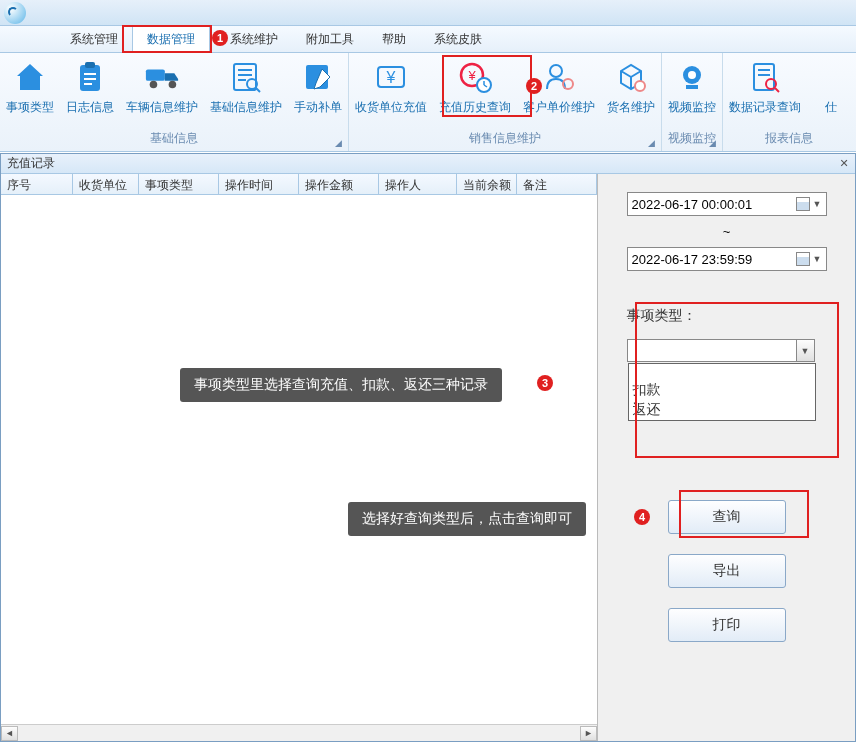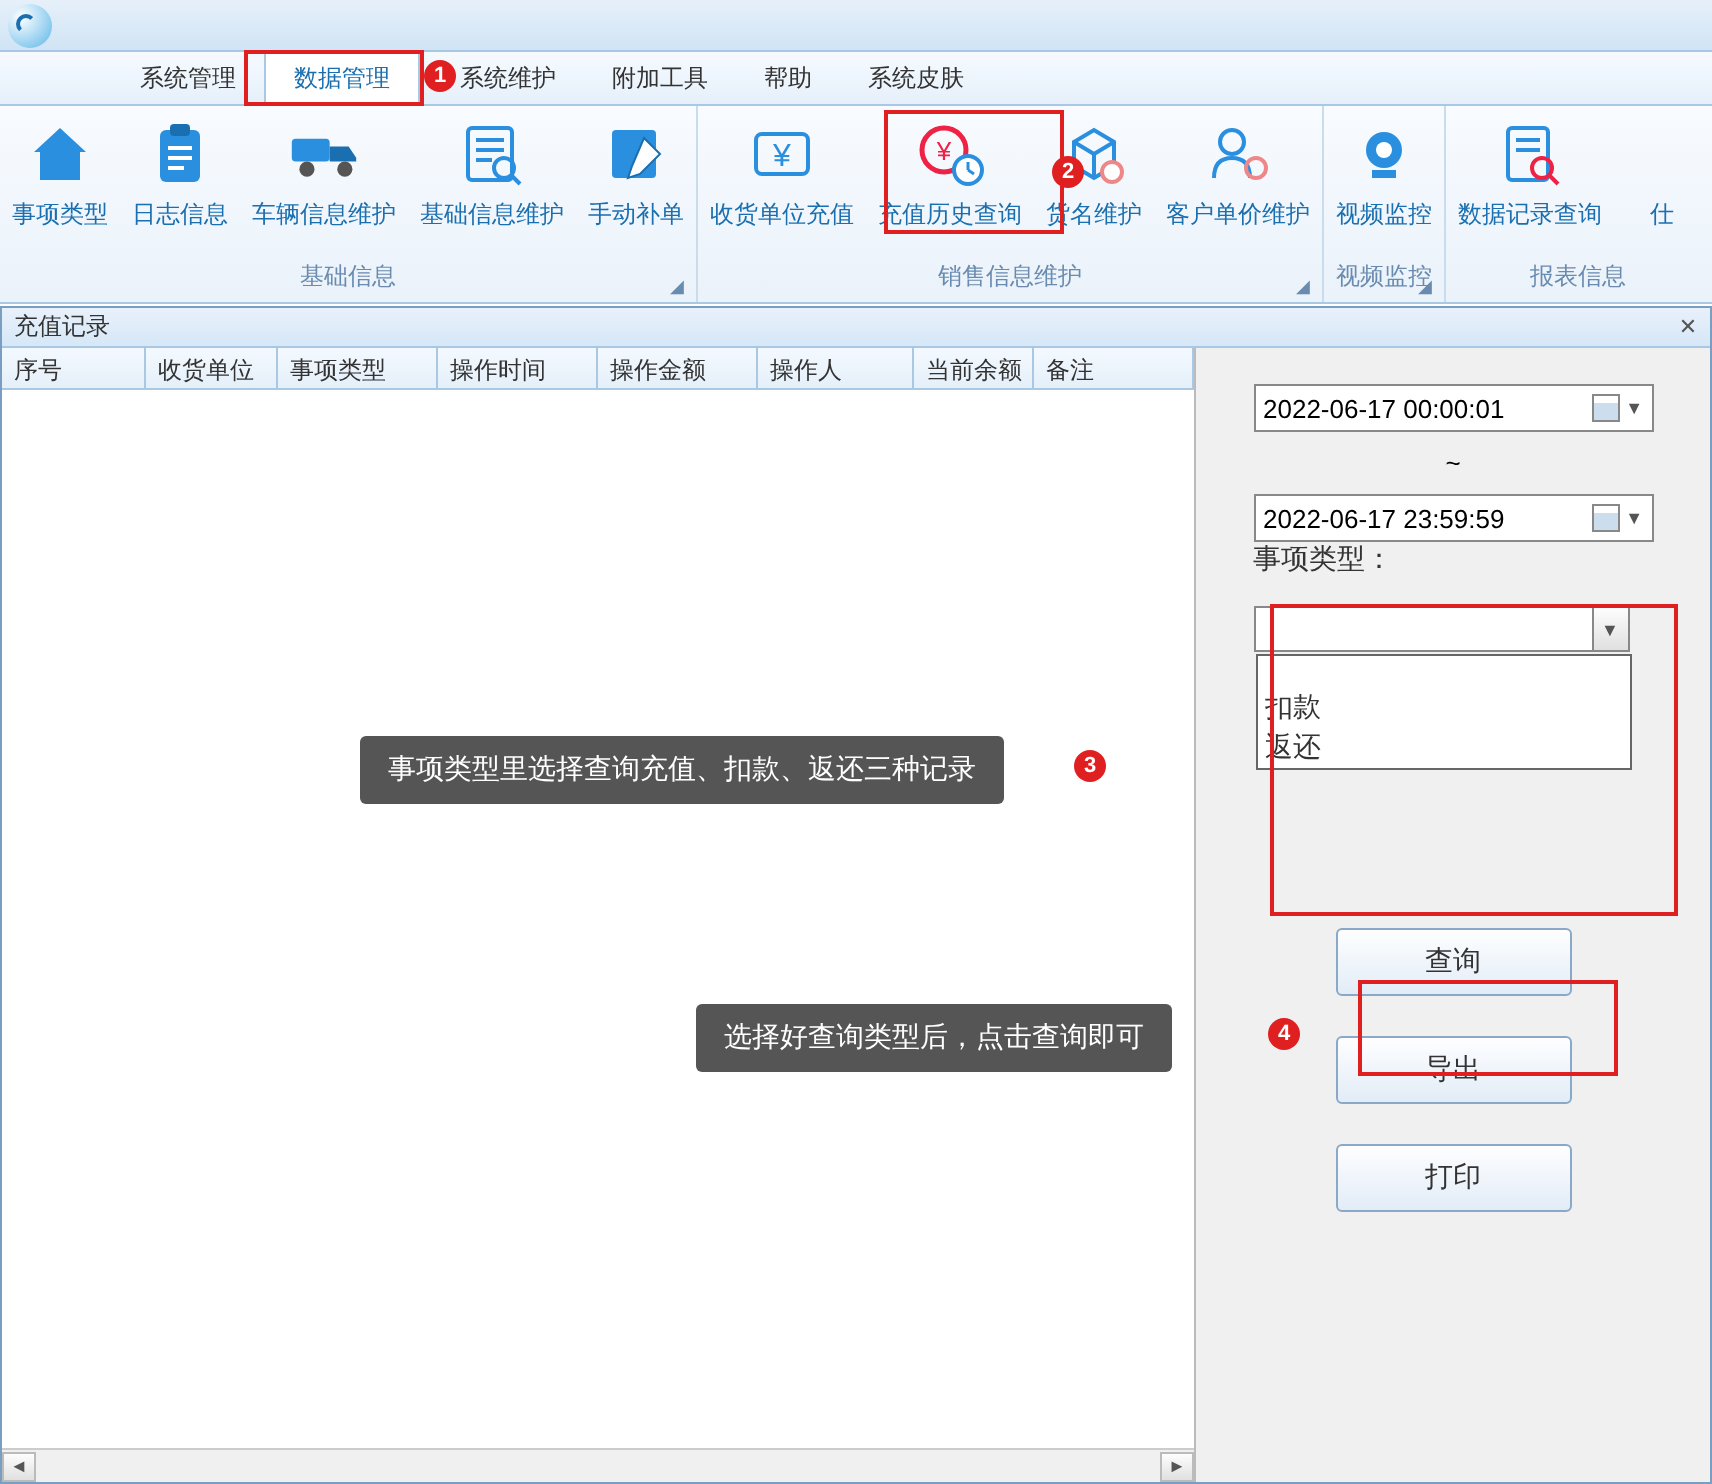--- a/index.html
+++ b/index.html
@@ -253,20 +253,21 @@
       margin-left: 3px;
       font-size: 9px;
       color: #555;
     }
     .tilde {
       margin: 8px 0;
       font-size: 13px;
     }
     .type-group {
       width: 200px;
+      margin-top: 36px;
       position: relative;
     }
     .type-label {
       font-size: 14px;
       color: #333;
       margin-bottom: 14px;
       display: block;
     }
     .combo {
       width: 188px;
@@ -430,38 +431,38 @@
               <circle cx="26" cy="24" r="7" fill="#fff" stroke="#2b8fe0" stroke-width="2"></circle>
               <line x1="26" y1="24" x2="26" y2="20" stroke="#2b8fe0" stroke-width="1.5"></line>
               <line x1="26" y1="24" x2="29" y2="26" stroke="#2b8fe0" stroke-width="1.5"></line>
             </svg>
           </div>
         <span class="ribbon-label">充值历史查询</span>
       </div>
       <div class="ribbon-btn">
         <div class="ribbon-icon">
             <svg width="32" height="32" viewBox="0 0 32 32">
+              <circle cx="13" cy="10" r="6" fill="none" stroke="#2b8fe0" stroke-width="2"></circle>
+              <path d="M4 28 Q4 18 13 18 Q22 18 22 28" fill="none" stroke="#2b8fe0" stroke-width="2"></path>
+              <circle cx="25" cy="23" r="5" fill="none" stroke="#e88" stroke-width="2"></circle>
+            </svg>
+          </div>
+        <span class="ribbon-label">客户单价维护</span>
+      </div>
+      <div class="ribbon-btn">
+        <div class="ribbon-icon">
+            <svg width="32" height="32" viewBox="0 0 32 32">
               <path d="M6 10 L16 4 L26 10 L26 22 L16 28 L6 22 Z" fill="none" stroke="#2b8fe0" stroke-width="2"></path>
               <line x1="6" y1="10" x2="16" y2="16" stroke="#2b8fe0" stroke-width="2"></line>
               <line x1="26" y1="10" x2="16" y2="16" stroke="#2b8fe0" stroke-width="2"></line>
               <line x1="16" y1="16" x2="16" y2="28" stroke="#2b8fe0" stroke-width="2"></line>
               <circle cx="25" cy="25" r="5" fill="#fff" stroke="#e88" stroke-width="2"></circle>
             </svg>
           </div>
         <span class="ribbon-label">货名维护</span>
-      </div>
-      <div class="ribbon-btn">
-        <div class="ribbon-icon">
-            <svg width="32" height="32" viewBox="0 0 32 32">
-              <circle cx="13" cy="10" r="6" fill="none" stroke="#2b8fe0" stroke-width="2"></circle>
-              <path d="M4 28 Q4 18 13 18 Q22 18 22 28" fill="none" stroke="#2b8fe0" stroke-width="2"></path>
-              <circle cx="25" cy="23" r="5" fill="none" stroke="#e88" stroke-width="2"></circle>
-            </svg>
-          </div>
-        <span class="ribbon-label">客户单价维护</span>
       </div>
     </div>
     <div class="ribbon-group-label">销售信息维护</div>
     <span class="ribbon-expand">◢</span>
   </div>
 
   <div class="ribbon-group">
     <div class="ribbon-items">
       <div class="ribbon-btn">
         <div class="ribbon-icon">

